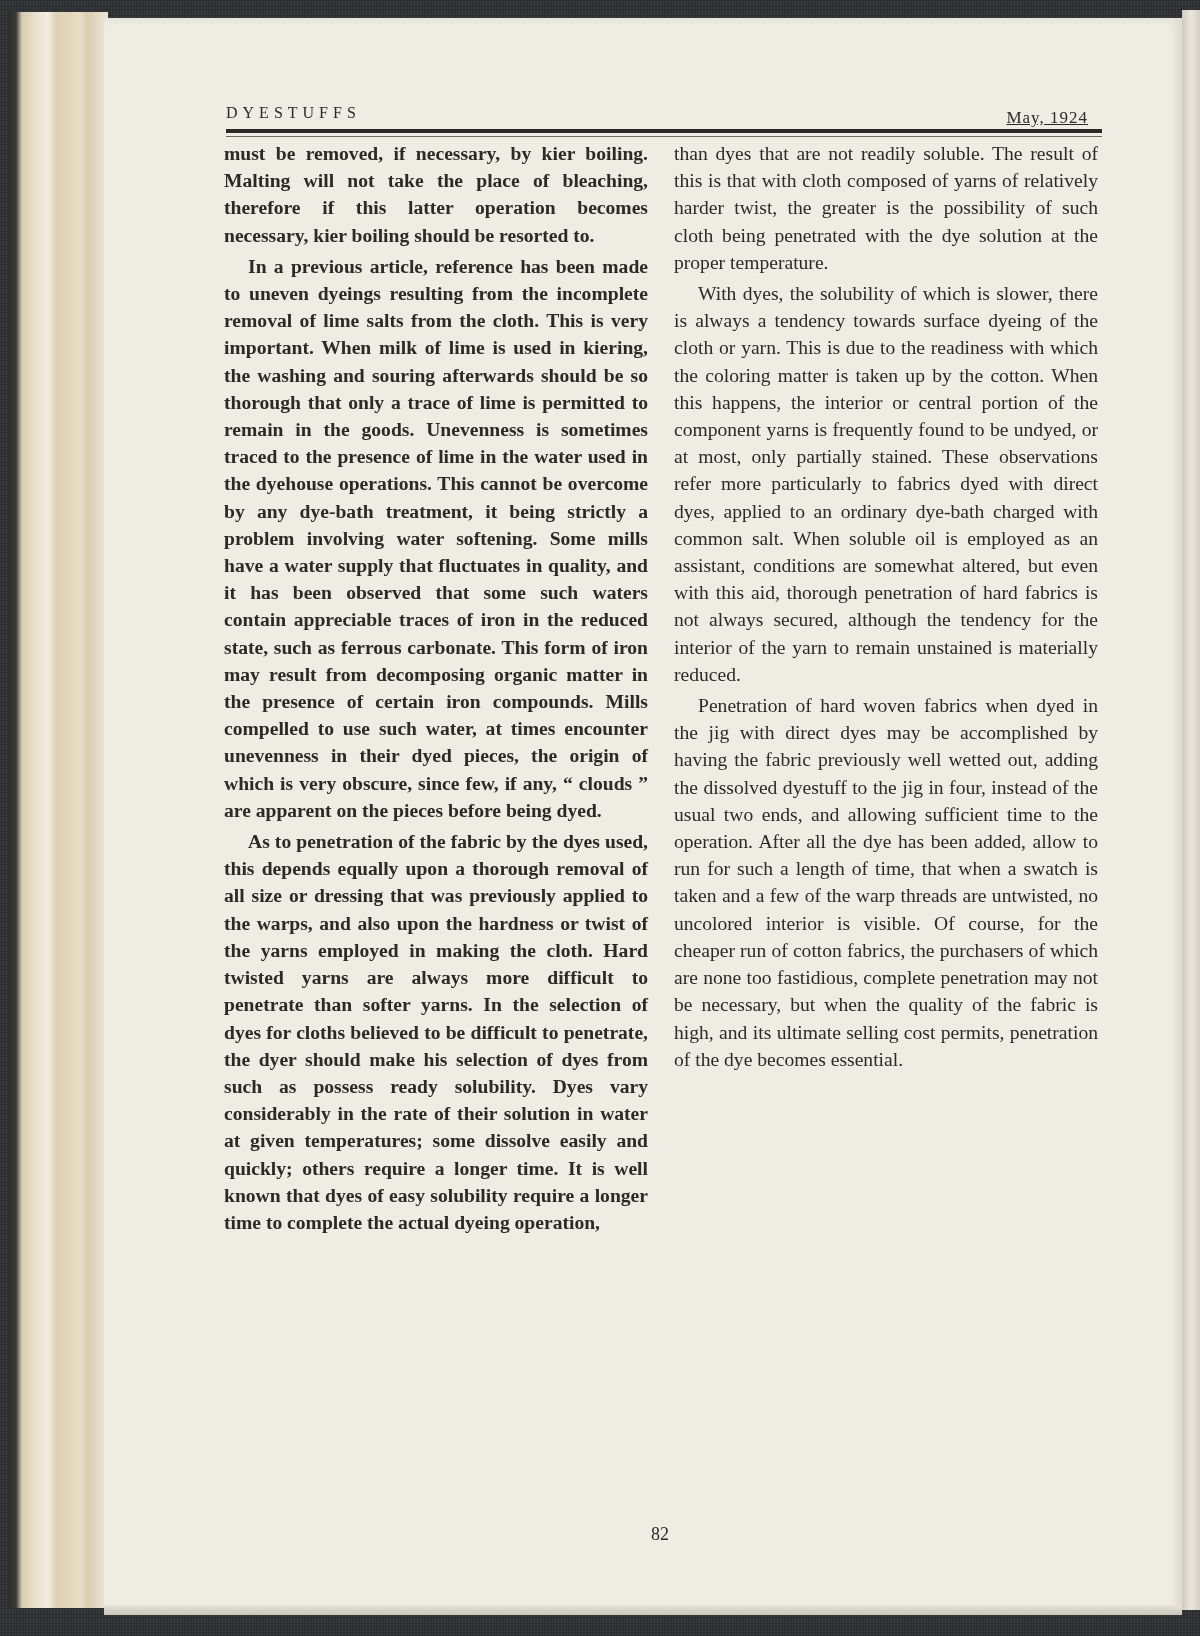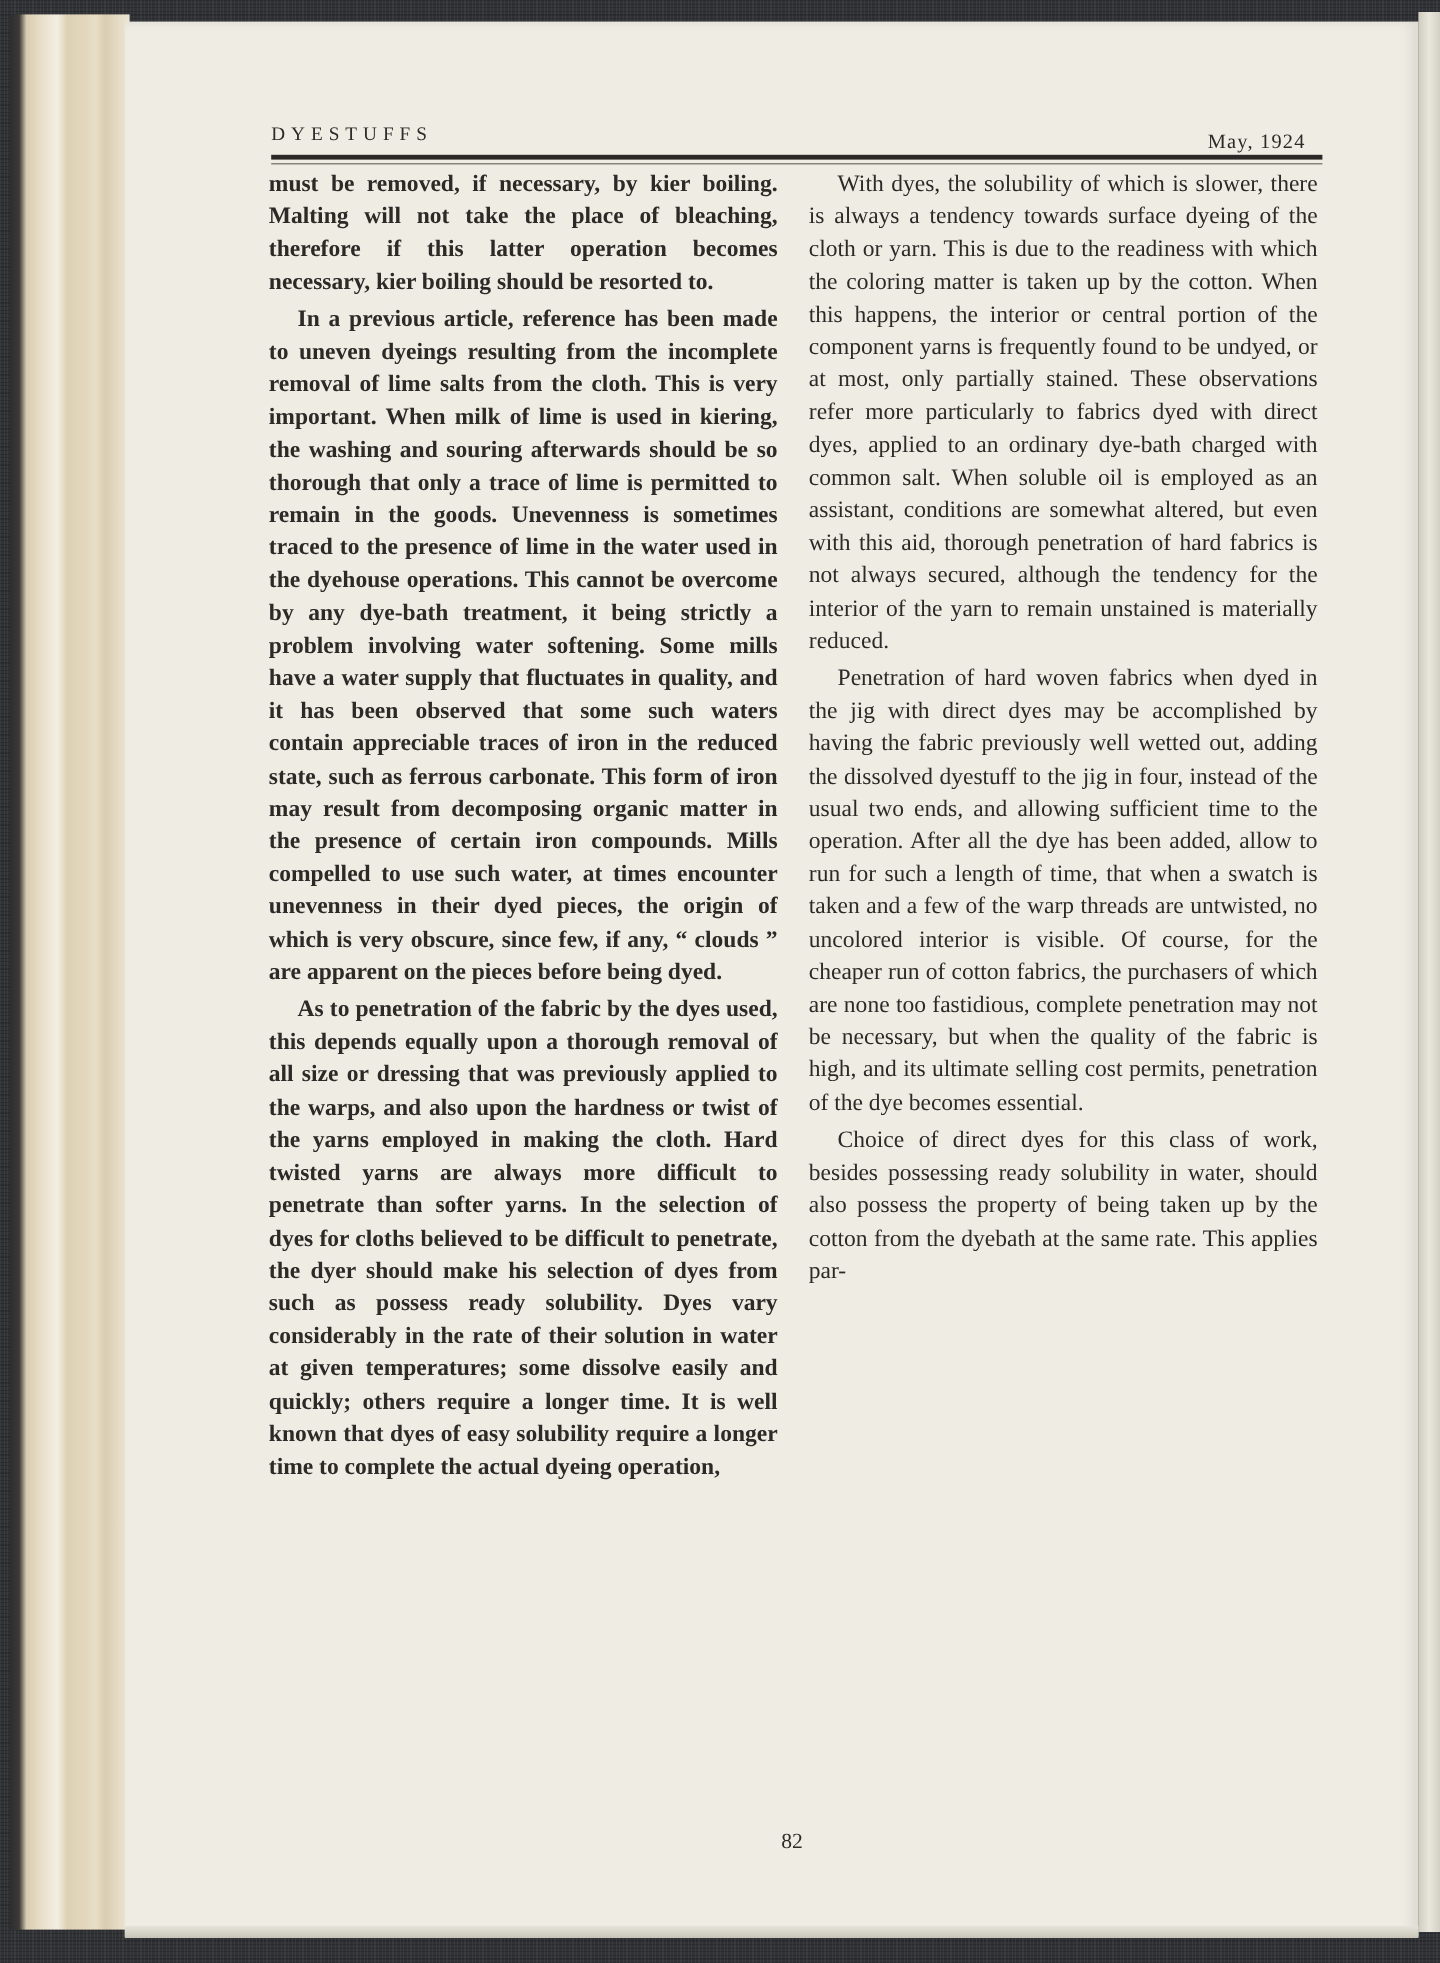--- a/index.html
+++ b/index.html
@@ -58,20 +58,21 @@
       font-size: 16px;
       letter-spacing: 5px;
       color: #2c2b28;
     }
     .issue-date {
       position: absolute;
       right: 0; top: 12px;
       font-size: 17px;
       letter-spacing: 1px;
       color: #2c2b28;
+      text-decoration: underline;
     }
     .rule-thick {
       position: absolute;
       left: 226px; top: 129px;
       width: 876px; height: 4px;
       background: #2a2927;
     }
     .rule-thin {
       position: absolute;
       left: 226px; top: 136px;
@@ -129,18 +130,18 @@
 <div class="rule-thick"></div>
 <div class="rule-thin"></div>
 
 <div class="col col-left">
   <p class="cont">must be removed, if necessary, by kier boiling. Malting will not take the place of bleaching, therefore if this latter operation becomes necessary, kier boiling should be resorted to.</p>
   <p>In a previous article, reference has been made to uneven dyeings resulting from the incomplete removal of lime salts from the cloth. This is very important. When milk of lime is used in kiering, the washing and souring afterwards should be so thorough that only a trace of lime is permitted to remain in the goods. Unevenness is sometimes traced to the presence of lime in the water used in the dyehouse operations. This cannot be overcome by any dye-bath treatment, it being strictly a problem involving water softening. Some mills have a water supply that fluctuates in quality, and it has been observed that some such waters contain appreciable traces of iron in the reduced state, such as ferrous carbonate. This form of iron may result from decomposing organic matter in the presence of certain iron compounds. Mills compelled to use such water, at times encounter unevenness in their dyed pieces, the origin of which is very obscure, since few, if any, “ clouds ” are apparent on the pieces before being dyed.</p>
   <p>As to penetration of the fabric by the dyes used, this depends equally upon a thorough removal of all size or dressing that was previously applied to the warps, and also upon the hardness or twist of the yarns employed in making the cloth. Hard twisted yarns are always more difficult to penetrate than softer yarns. In the selection of dyes for cloths believed to be difficult to penetrate, the dyer should make his selection of dyes from such as possess ready solubility. Dyes vary considerably in the rate of their solution in water at given temperatures; some dissolve easily and quickly; others require a longer time. It is well known that dyes of easy solubility require a longer time to complete the actual dyeing operation,</p>
 </div>
 
 <div class="col col-right">
+  <p class="cont">than dyes that are not readily soluble. The result of this is that with cloth composed of yarns of relatively harder twist, the greater is the possibility of such cloth being penetrated with the dye solution at the proper temperature.</p>
   <p>With dyes, the solubility of which is slower, there is always a tendency towards surface dyeing of the cloth or yarn. This is due to the readiness with which the coloring matter is taken up by the cotton. When this happens, the interior or central portion of the component yarns is frequently found to be undyed, or at most, only partially stained. These observations refer more particularly to fabrics dyed with direct dyes, applied to an ordinary dye-bath charged with common salt. When soluble oil is employed as an assistant, conditions are somewhat altered, but even with this aid, thorough penetration of hard fabrics is not always secured, although the tendency for the interior of the yarn to remain unstained is materially reduced.</p>
   <p>Penetration of hard woven fabrics when dyed in the jig with direct dyes may be accomplished by having the fabric previously well wetted out, adding the dissolved dyestuff to the jig in four, instead of the usual two ends, and allowing sufficient time to the operation. After all the dye has been added, allow to run for such a length of time, that when a swatch is taken and a few of the warp threads are untwisted, no uncolored interior is visible. Of course, for the cheaper run of cotton fabrics, the purchasers of which are none too fastidious, complete penetration may not be necessary, but when the quality of the fabric is high, and its ultimate selling cost permits, penetration of the dye becomes essential.</p>
-  <p>Choice of direct dyes for this class of work, besides possessing ready solubility in water, should also possess the property of being taken up by the cotton from the dyebath at the same rate. This applies par-</p>
 </div>
 
 <div class="page-number">82</div>
 
 </body></html>

